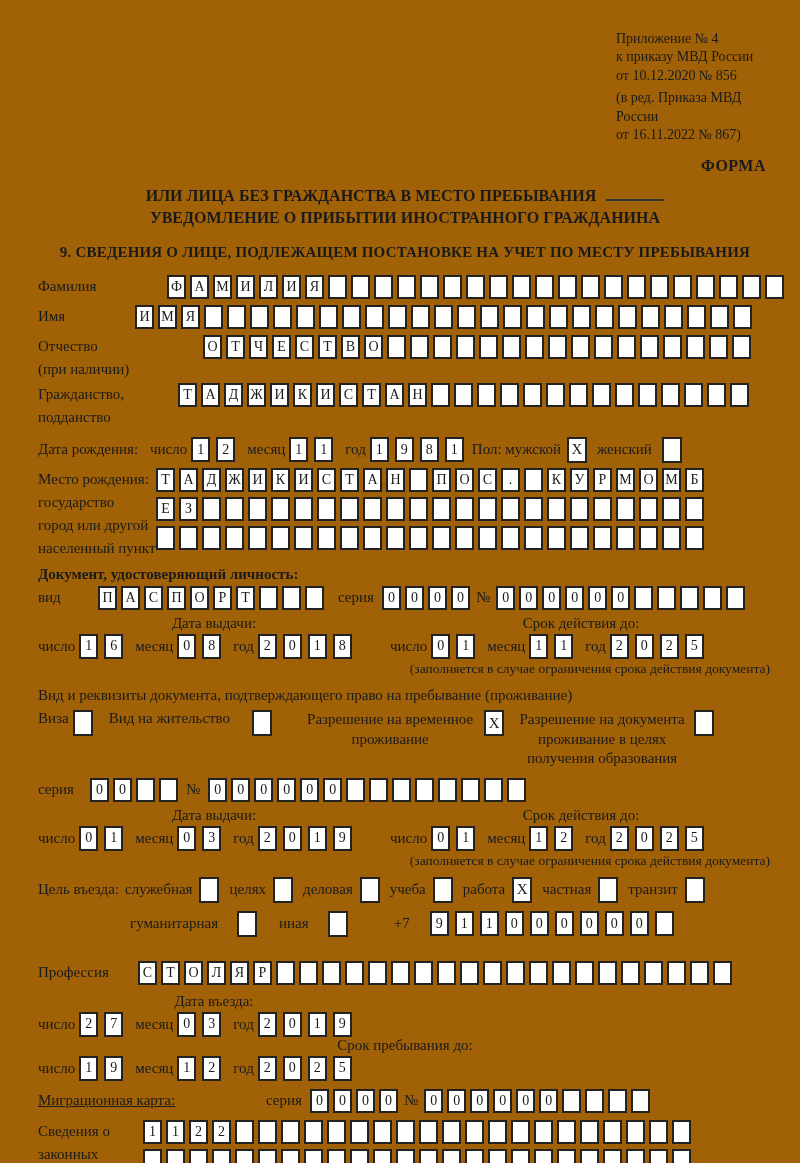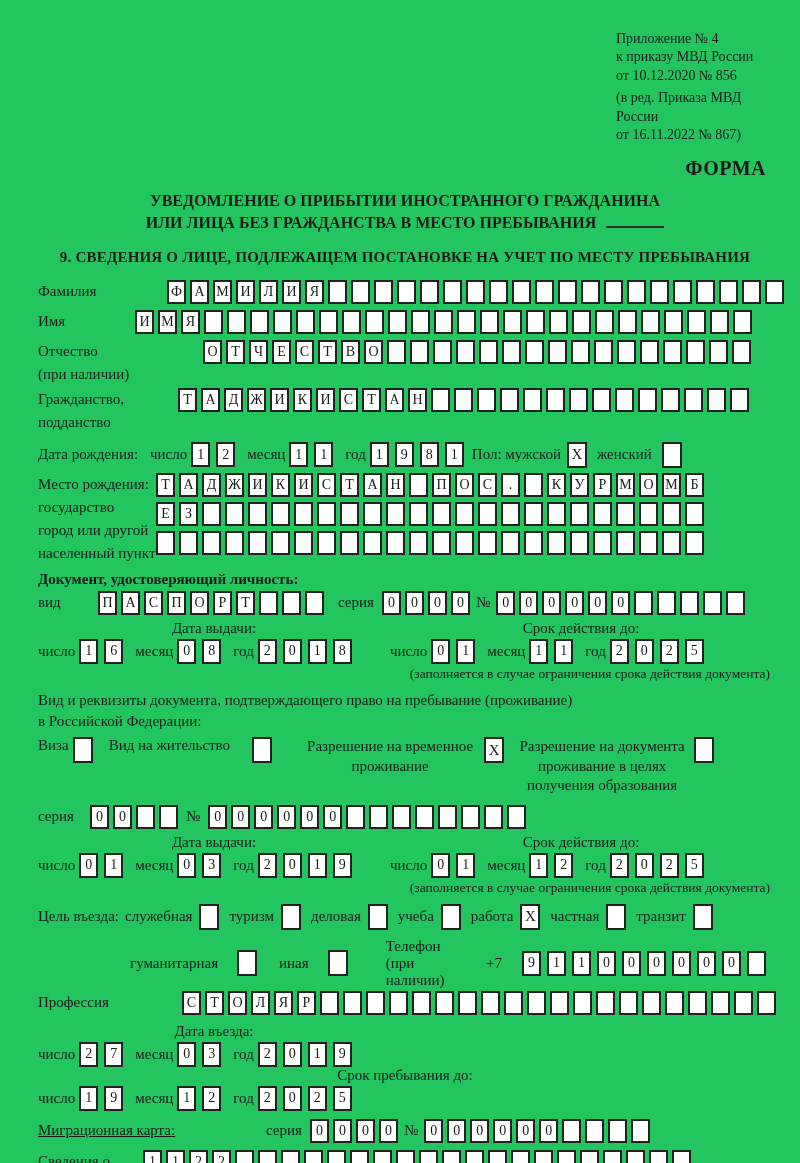--- a/index.html
+++ b/index.html
@@ -1,31 +1,31 @@
 <!DOCTYPE html>
 <html lang="ru"><head>
 <meta charset="utf-8">
 <style>
   html,body{margin:0;padding:0;background:#e8e8e8;}
   .page{
     position:relative;
     width:800px;height:1163px;
     margin:0 auto;
-    background:#22c55e;
+    background:#a16207;
     font-family:"Liberation Serif","DejaVu Serif",serif;
     color:#1a1a1a;
     font-size:15px;
     box-sizing:border-box;
     padding:30px 28px 12px 38px;
     overflow:hidden;
   }
   
   .hdr{margin-left:578px;font-size:14px;line-height:1.32;}
   .hdr .gap{height:4px;}
-  .forma{font-weight:bold;font-size:20px;text-align:right;margin:12px 6px 0 0;letter-spacing:.5px;}
+  .forma{font-weight:bold;font-size:16px;text-align:right;margin:12px 6px 0 0;letter-spacing:.5px;}
   .title{font-weight:bold;font-size:16px;text-align:center;line-height:1.4;margin-top:10px;}
   .blank{display:inline-block;width:58px;border-bottom:2px solid #333;height:14px;margin-left:10px;}
   .sec{font-weight:bold;font-size:15px;text-align:center;margin-top:14px;letter-spacing:.2px;}
 
   
   .cellrow{display:flex;flex-wrap:nowrap;}
   .cell{
     width:19px;height:24px;box-sizing:border-box;
     border:2px solid #222;margin-right:4px;background:#fff;
     display:flex;align-items:center;justify-content:center;
@@ -72,22 +72,22 @@
     <div>к приказу МВД России</div>
     <div>от 10.12.2020 № 856</div>
     <div class="gap"></div>
     <div>(в ред. Приказа МВД России</div>
     <div>от 16.11.2022 № 867)</div>
   </div>
 
   <div class="forma">ФОРМА</div>
 
   <div class="title">
+    <div><span>ИЛИ ЛИЦА БЕЗ ГРАЖДАНСТВА В МЕСТО ПРЕБЫВАНИЯ</span><span class="blank"></span></div>
     <div>УВЕДОМЛЕНИЕ О ПРИБЫТИИ ИНОСТРАННОГО ГРАЖДАНИНА</div>
-    <div><span>ИЛИ ЛИЦА БЕЗ ГРАЖДАНСТВА В МЕСТО ПРЕБЫВАНИЯ</span><span class="blank"></span></div>
   </div>
 
   <div class="sec">9. СВЕДЕНИЯ О ЛИЦЕ, ПОДЛЕЖАЩЕМ ПОСТАНОВКЕ НА УЧЕТ ПО МЕСТУ ПРЕБЫВАНИЯ</div>
 
   <div class="row" style="margin-top:14px;gap:32px;">
     <span class="lbl w97">Фамилия</span>
     <span class="cellrow">
         <span class="cell">Ф</span>
         <span class="cell">А</span>
         <span class="cell">М</span>
@@ -413,21 +413,20 @@
             <span class="cell">2</span>
             <span class="cell">5</span>
           </span>
       </div>
     </div>
   </div>
   <div class="note">(заполняется в случае ограничения срока действия документа)</div>
 
   <div class="plaintext">
     <div>Вид и реквизиты документа, подтверждающего право на пребывание (проживание)</div>
-    <div>в Российской Федерации:</div>
   </div>
 
   <div class="optrow">
     <span class="opt">
       <span>Виза</span>
       <span class="cbox" style="margin-left:4px;"></span>
     </span>
     <span class="opt" style="margin-left:16px;">
       <span>Вид на жительство</span>
       <span class="cbox" style="margin-left:22px;"></span>
@@ -514,56 +513,55 @@
           </span>
       </div>
     </div>
   </div>
   <div class="note">(заполняется в случае ограничения срока действия документа)</div>
 
   <div class="purpose">
     <span>Цель въезда:</span>
     <span style="margin-left:6px;">служебная</span>
     <span class="cbox"></span>
-    <span>туризм</span>
+    <span>целях</span>
     <span class="cbox"></span>
     <span>деловая</span>
     <span class="cbox"></span>
     <span>учеба</span>
     <span class="cbox"></span>
     <span>работа</span>
     <span class="cbox">X</span>
     <span>частная</span>
     <span class="cbox"></span>
     <span>транзит</span>
     <span class="cbox"></span>
   </div>
 
   <div class="purpose" style="margin-top:8px;padding-left:92px;gap:12px;">
     <span>гуманитарная</span>
     <span class="cbox"></span>
     <span>иная</span>
     <span class="cbox"></span>
-    <span style="margin-left:16px;">Телефон (при наличии)</span>
     <span style="margin:0 8px 0 24px;">+7</span>
     <span class="cellrow dg">
         <span class="cell">9</span>
         <span class="cell">1</span>
         <span class="cell">1</span>
         <span class="cell">0</span>
         <span class="cell">0</span>
         <span class="cell">0</span>
         <span class="cell">0</span>
         <span class="cell">0</span>
         <span class="cell">0</span>
         <span class="cell"></span>
       </span>
   </div>
 
-  <div class="row" style="margin-top:2px;gap:44px;">
+  <div class="row" style="margin-top:24px;">
     <span class="lbl w100">Профессия</span>
     <span class="cellrow">
         <span class="cell">С</span>
         <span class="cell">Т</span>
         <span class="cell">О</span>
         <span class="cell">Л</span>
         <span class="cell">Я</span>
         <span class="cell">Р</span>
         <span class="cell"></span>
         <span class="cell"></span>

